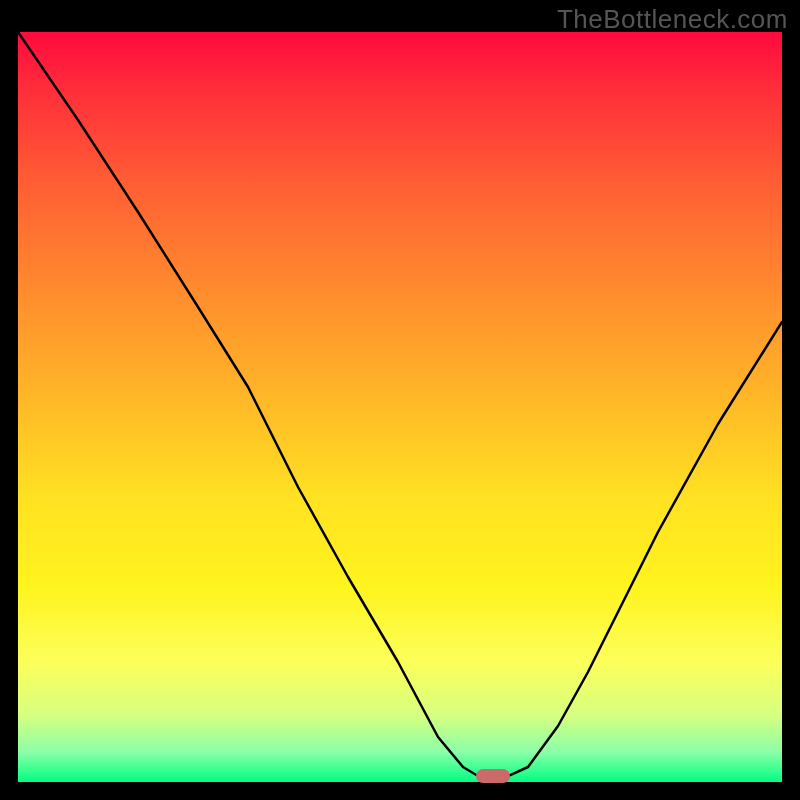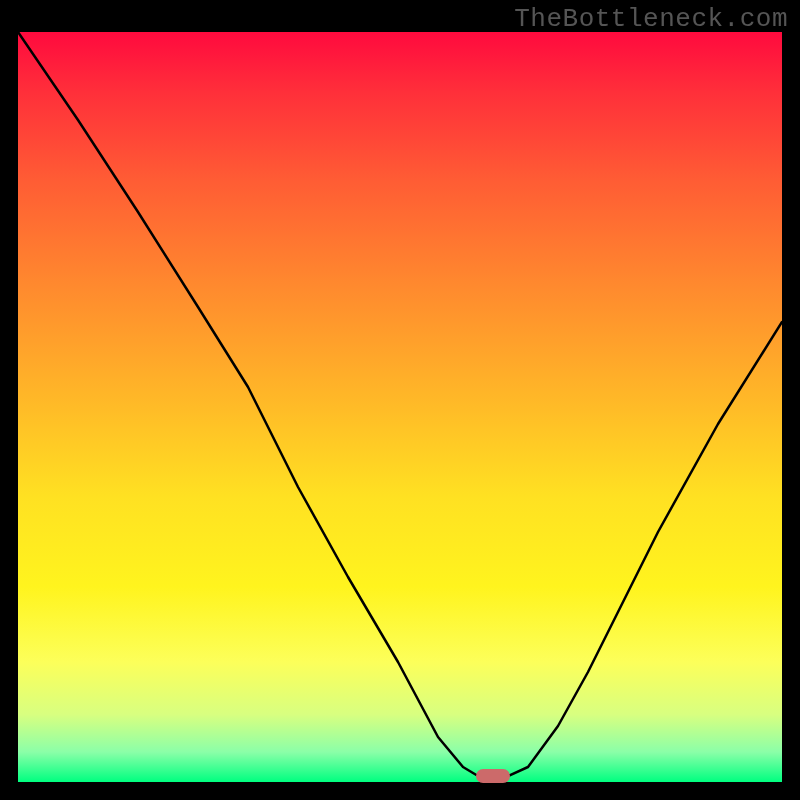--- a/index.html
+++ b/index.html
@@ -7,21 +7,21 @@
   .frame {
     position: relative;
     width: 800px;
     height: 800px;
     background: #000;
   }
   .watermark {
     position: absolute;
     top: 4px;
     right: 12px;
-    font-family: Liberation Mono, monospace;
+    font-family: Liberation Sans, sans-serif;
     font-size: 26px;
     color: #555;
     letter-spacing: 0.5px;
     z-index: 5;
     text-align: right;
   }
   .plot {
     position: absolute;
     left: 18px;
     top: 32px;

